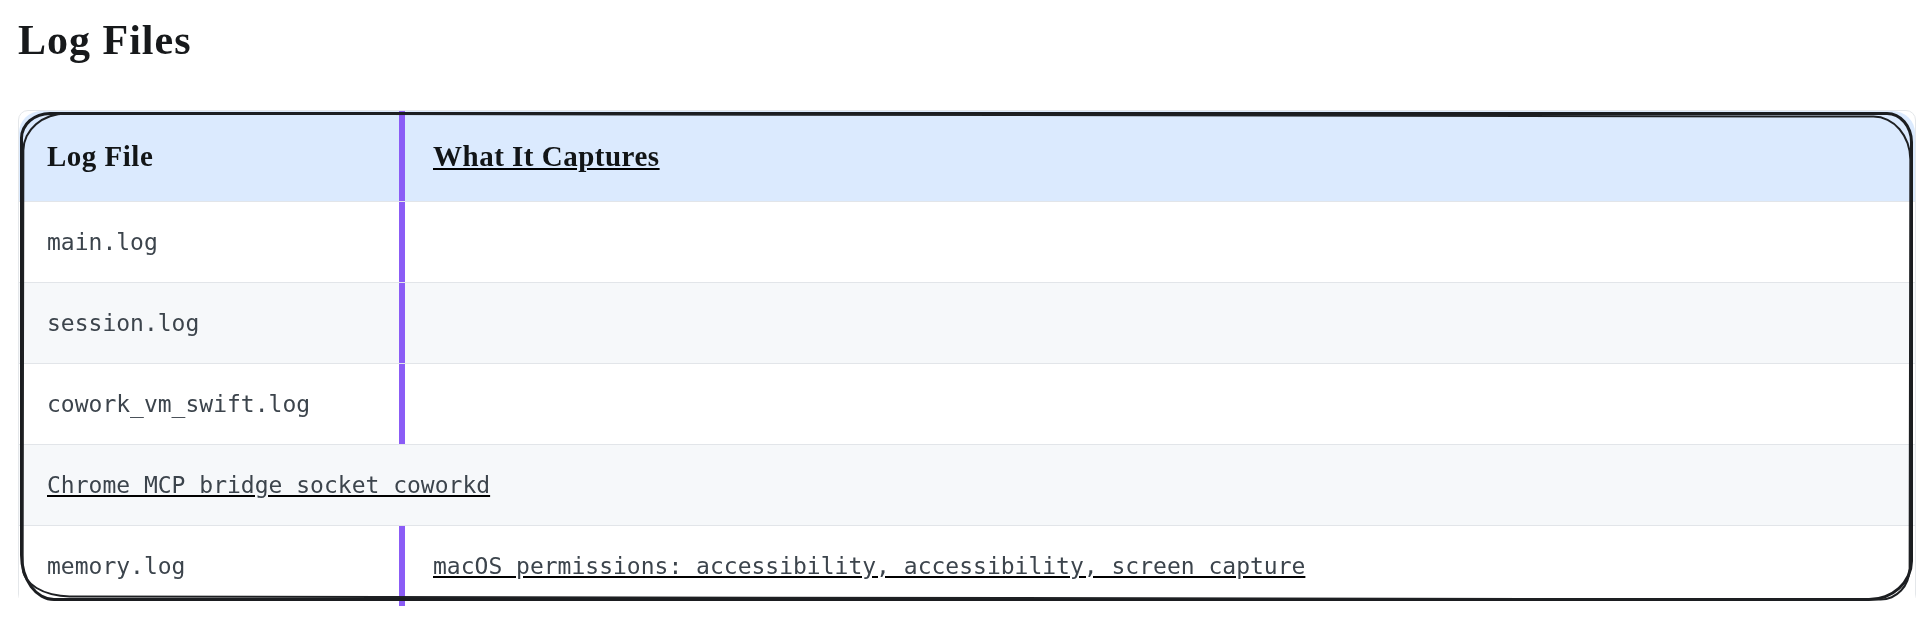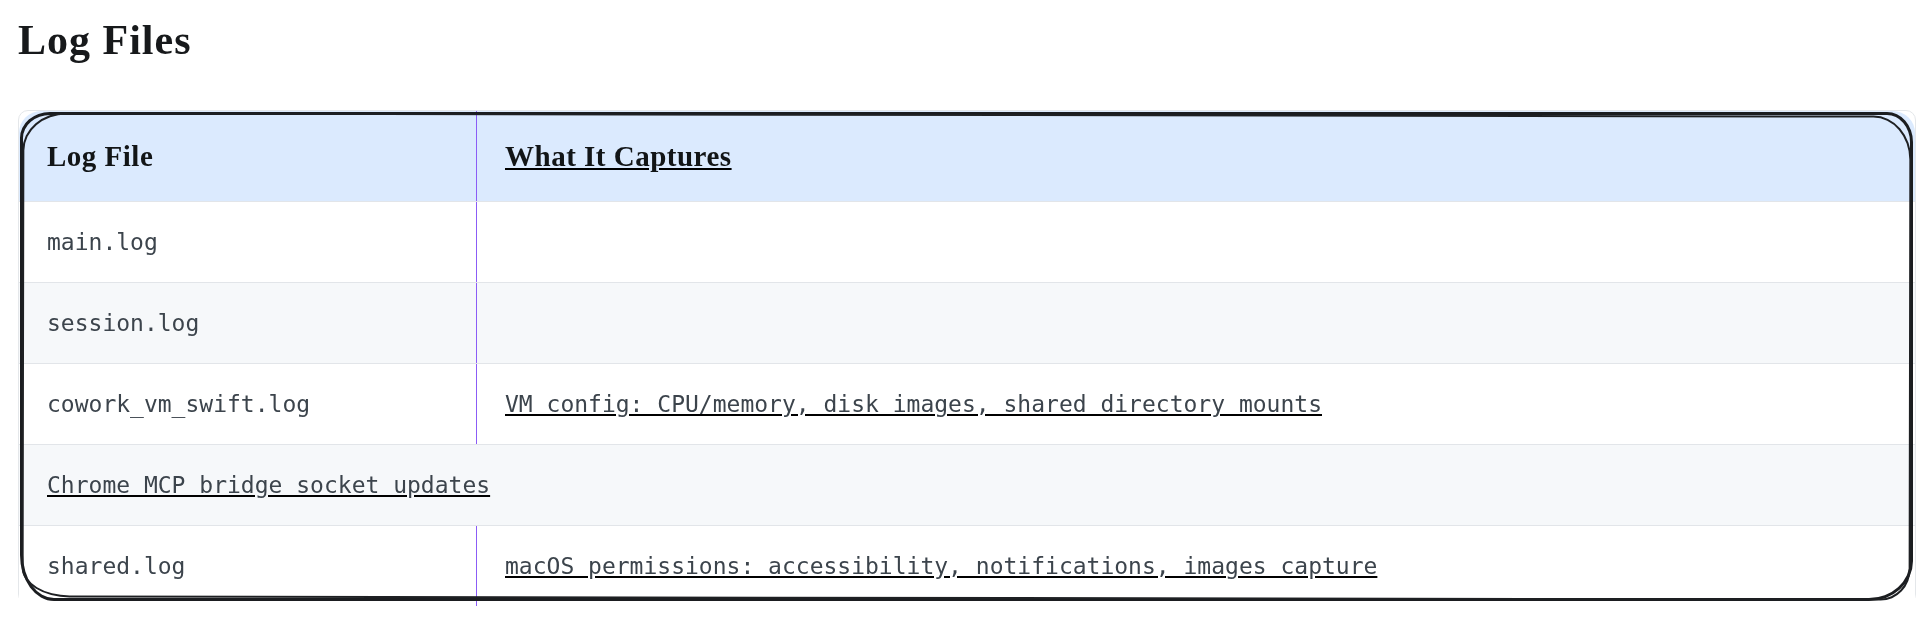--- a/index.html
+++ b/index.html
@@ -54,26 +54,26 @@
     background: #ffffff;
   }
   .row.alt { background: #f6f8fa; }
   .row + .row { border-top: 1px solid #e2e5e9; }
   .header-row {
     height: 90px;
     background: #dbeafe;
     border-radius: 22px 22px 0 0;
   }
   .cell-file {
-    width: 458px;
+    width: 386px;
     flex: none;
     box-sizing: border-box;
     padding-left: 28px;
     padding-right: 16px;
-    border-right: 1px solid #8b5cf6;
+    border-right: 6px solid #8b5cf6;
     align-self: stretch;
     display: flex;
     align-items: center;
   }
   .cell-captures {
     flex: 1;
     box-sizing: border-box;
     padding-left: 28px;
     padding-right: 60px;
     align-self: stretch;
@@ -124,34 +124,31 @@
     <div class="row alt">
       <div class="cell-file">
         <span class="body-text">session.log</span>
       </div>
     </div>
 
     <div class="row">
       <div class="cell-file">
         <span class="body-text">cowork_vm_swift.log</span>
       </div>
-      <div class="cell-captures">
-        <span class="body-text">VM config: CPU/memory, disk images, shared directory mounts</span>
-      </div>
     </div>
 
     <div class="row alt">
       <div class="cell-captures">
-        <span class="body-text">Chrome MCP bridge socket updates</span>
+        <span class="body-text">Chrome MCP bridge socket coworkd</span>
       </div>
     </div>
 
     <div class="row">
       <div class="cell-file">
-        <span class="body-text">shared.log</span>
+        <span class="body-text">memory.log</span>
       </div>
       <div class="cell-captures">
-        <span class="body-text">macOS permissions: accessibility, notifications, images capture</span>
+        <span class="body-text">macOS permissions: accessibility, accessibility, screen capture</span>
       </div>
     </div>
 
   </div>
 </div>
 
 </body></html>

